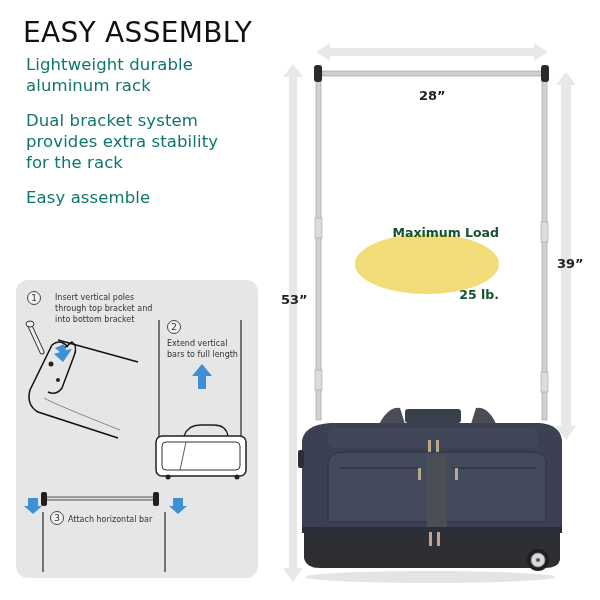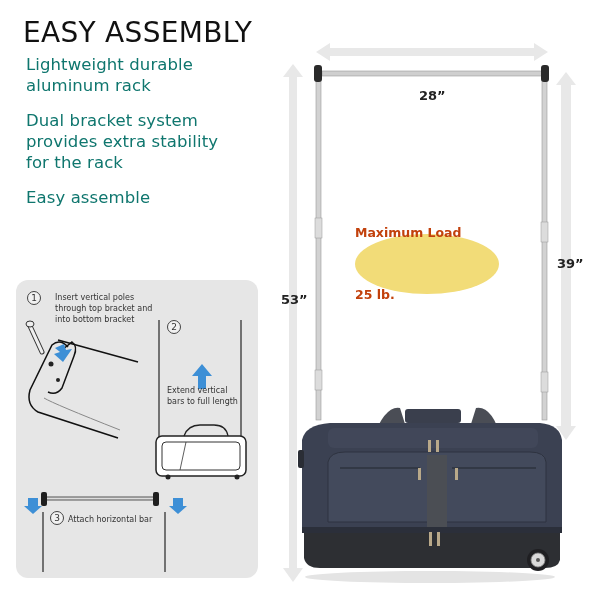--- a/index.html
+++ b/index.html
@@ -30,22 +30,22 @@
       position: absolute; font-family: "DejaVu Sans", sans-serif; font-size: 8px; line-height: 11px; color: #333; white-space: pre-line;
     }
 
     .dim-label {
       position: absolute; font-family: "DejaVu Sans", sans-serif; font-weight: bold; font-size: 13px; color: #222;
     }
 
     .load-badge {
       position: absolute; left: 355px; top: 234px; width: 144px; height: 60px;
       background: #f2dc78; border-radius: 50%;
-      display: flex; flex-direction: column; align-items: flex-start; justify-content: center;
-      font-family: "DejaVu Sans", sans-serif; font-weight: bold; font-size: 12.5px; line-height: 16px; color: #c2410c; gap: 46px;
+      display: flex; flex-direction: column; align-items: flex-end; justify-content: center;
+      font-family: "DejaVu Sans", sans-serif; font-weight: bold; font-size: 12.5px; line-height: 16px; color: #14532d; gap: 46px;
     }
     svg { position: absolute; left: 0; top: 0; }
   </style>
 </head>
 <body>
 
 <div class="headline">EASY ASSEMBLY</div>
 <div class="features">
   <div class="feature">Lightweight durable
 aluminum rack</div>
@@ -169,21 +169,21 @@
     <polygon points="169,506 187,506 178,514" fill="#3d8fd6"></polygon>
   </g>
 </svg>
 
 <div class="step-num" style="left:27px; top:291px;">1</div>
 <div class="step-text" style="left:47px; top:292px;margin-left:8px;">Insert vertical poles
 through top bracket and
 into bottom bracket</div>
 
 <div class="step-num" style="left:167px; top:320px;">2</div>
-<div class="step-text" style="left:167px; top:338px;margin-top:47px;">Extend vertical
+<div class="step-text" style="left:167px; top:338px;">Extend vertical
 bars to full length</div>
 
 <div class="step-num" style="left:50px; top:511px;">3</div>
 <div class="step-text" style="left:68px; top:514px;">Attach horizontal bar</div>
 
 <div class="dim-label" style="left:419px; top:52px;margin-top:36px;">28”</div>
 <div class="dim-label" style="left:281px; top:292px;">53”</div>
 <div class="dim-label" style="left:557px; top:256px;">39”</div>
 
 <div class="load-badge">

